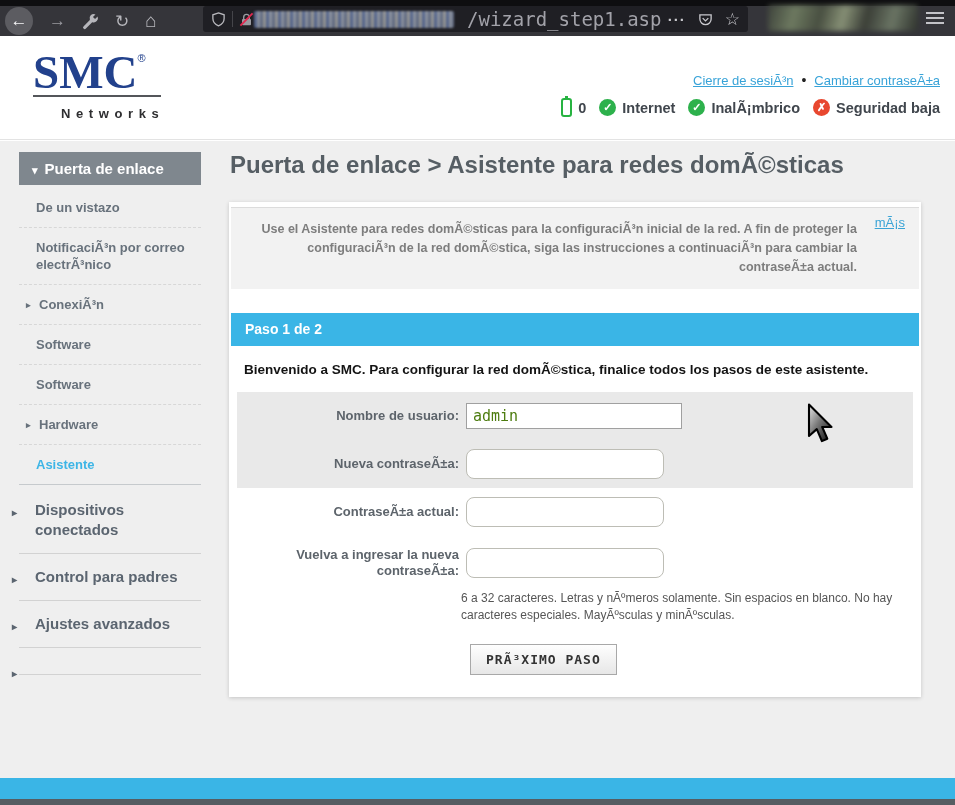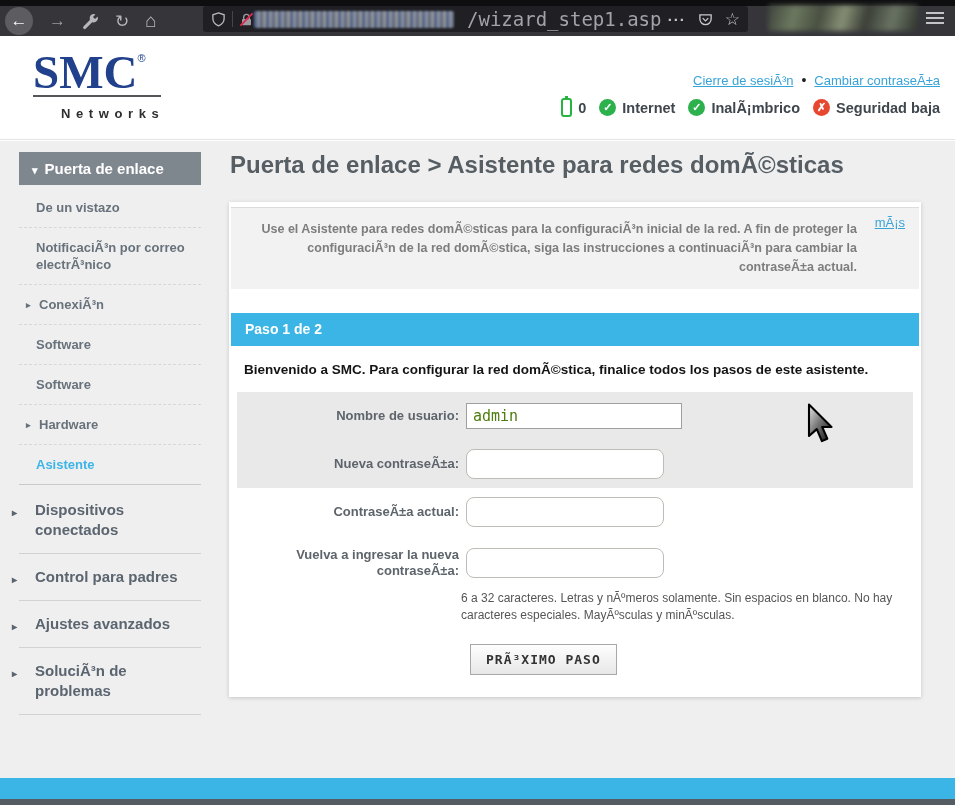--- a/index.html
+++ b/index.html
@@ -239,21 +239,20 @@
     <div class="side-section">
       <span class="arr">▸</span>
       <span>Control para padres</span>
     </div>
     <div class="side-section">
       <span class="arr">▸</span>
       <span>Ajustes avanzados</span>
     </div>
     <div class="side-section">
       <span class="arr">▸</span>
-      <span>SoluciÃ³n de problemas</span>
     </div>
   </div>
 </div>
 
 <div class="main-title">Puerta de enlace &gt; Asistente para redes domÃ©sticas</div>
 
 <div class="card">
   <div class="info-box">
     <div class="info-text">Use el Asistente para redes domÃ©sticas para la configuraciÃ³n inicial de la red. A fin de proteger la configuraciÃ³n de la red domÃ©stica, siga las instrucciones a continuaciÃ³n para cambiar la contraseÃ±a actual.</div>
     <a class="more-link">mÃ¡s</a>

